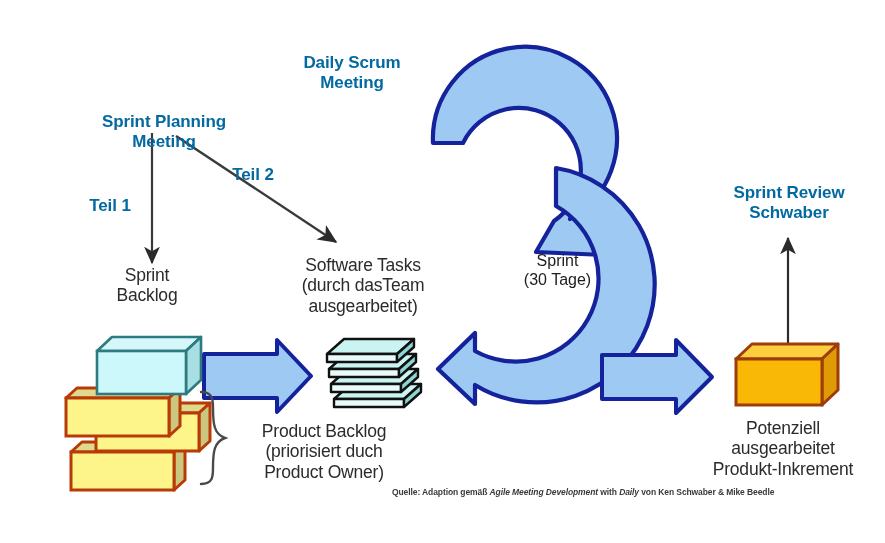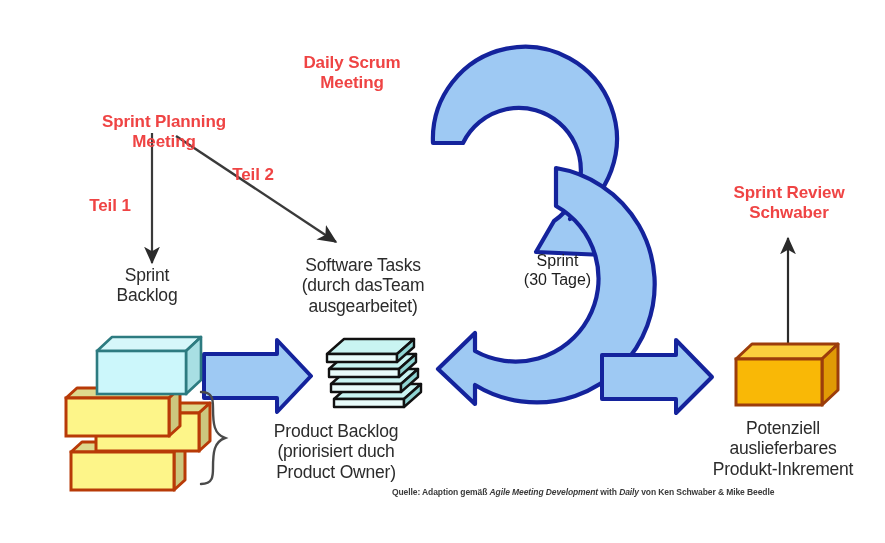--- a/index.html
+++ b/index.html
@@ -17,21 +17,21 @@
     background: #ffffff;
     overflow: hidden;
   }
   .lbl {
     position: absolute;
     text-align: center;
     line-height: 1.16;
     white-space: pre-line;
   }
   .lbl-red {
-    color: #ef4444;
+    color: #0369a1;
     font-weight: bold;
     font-size: 17px;
     letter-spacing: -0.1px;
   }
   .lbl-black {
     color: #2b2b2b;
     font-size: 17.5px;
     letter-spacing: -0.2px;
   }
   .lbl-incircle {
@@ -184,29 +184,29 @@
   <div class="lbl lbl-red" style="left:708px; top:183px; width:162px;">Sprint Review
 Schwaber</div>
 
   <div class="lbl lbl-black" style="left:92px; top:265px; width:110px;">Sprint
 Backlog</div>
 
   <div class="lbl lbl-black" style="left:268px; top:255px; width:190px;">Software Tasks
 (durch dasTeam
 ausgearbeitet)</div>
 
-  <div class="lbl lbl-black" style="left:236px; top:421px; width:200px;text-align:center;">Product Backlog
+  <div class="lbl lbl-black" style="left:224px; top:421px; width:200px;text-align:center;">Product Backlog
 (priorisiert duch
 Product Owner)</div>
 
 
   <div class="lbl lbl-incircle" style="left:500px; top:252px; width:115px;">Sprint
 (30 Tage)</div>
 
   <div class="lbl lbl-black" style="left:688px; top:418px; width:190px;">Potenziell
-auslieferbares
+ausgearbeitet
 Produkt-Inkrement</div>
 
   <div class="source-note" style="left:392px; top:487px;">
     <span>Quelle: Adaption gemäß </span><i>Agile Meeting Development</i><span> with </span><i>Daily</i><span> von Ken Schwaber &amp; Mike Beedle</span>
   </div>
 
 </div>
 
 </body></html>

